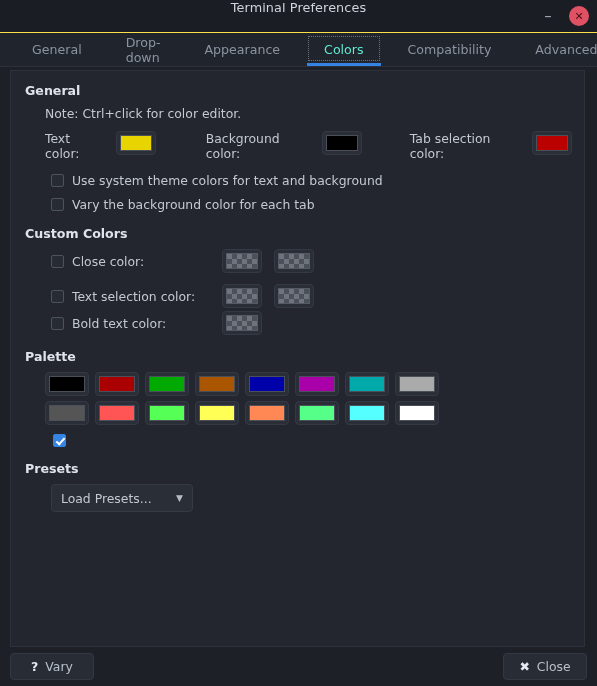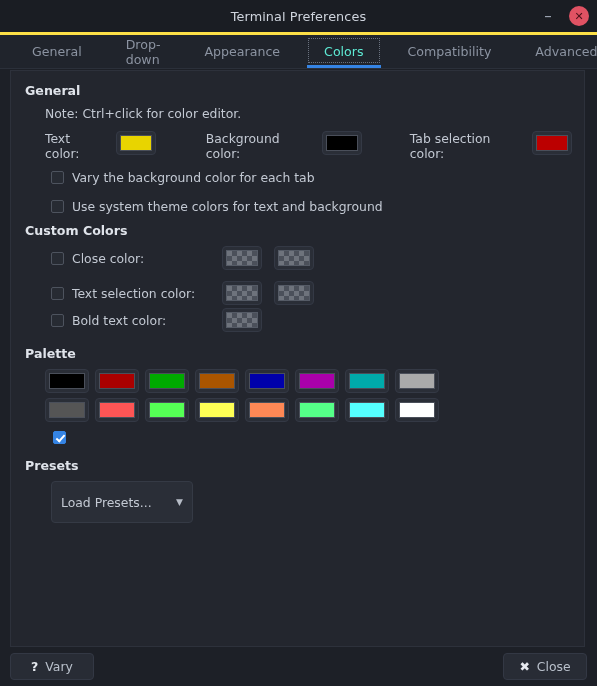--- a/index.html
+++ b/index.html
@@ -14,24 +14,24 @@
     font-size: 12.5px;
     color: #c6ccd6;
     overflow: hidden;
     position: relative;
   }
 
   
   .titlebar {
     height: 32px;
     background: #1a1d23;
-    border-bottom: 3px solid #fde047;
+    border-bottom: 1px solid #fde047;
     position: relative;
     display: flex;
-    align-items: center;
+    align-items: flex-start;
     justify-content: center;
   }
   .title-text {
     font-size: 12.8px;
     color: #cfd4dd;
     letter-spacing: .1px;
   }
   .win-buttons {
     position: absolute;
     right: 8px;
@@ -222,21 +222,21 @@
   .combo {
     margin-left: 28px;
     min-width: 122px;
     height: 26px;
     background: #2a2e37;
     border: 1px solid #353a45;
     border-radius: 4px;
     display: inline-flex;
     align-items: center;
     justify-content: space-between;
-    padding: 7px 9px;
+    padding: 0 9px;
     color: #c3c9d3;
     font-size: 12.4px;
     cursor: default;
   }
   .caret {
     margin-left: 12px;
     font-size: 9px;
     color: #b6bcc6;
     line-height: 1;
   }
@@ -325,27 +325,27 @@
       <span class="swatch-btn" style="margin-left:12px">
         <span class="swatch" style="background:#000000"></span>
       </span>
 
       <span class="lbl" style="margin-left:48px">Tab selection color:</span>
       <span class="swatch-btn" style="margin-left:12px">
         <span class="swatch" style="background:#bb0000"></span>
       </span>
     </div>
 
+    <div class="cb-row" style="margin-top:12px">
+      <span class="cb"></span>
+      <span class="lbl">Use system theme colors for text and background</span>
+    </div>
     <div class="cb-row spacer-gap">
       <span class="cb"></span>
       <span class="lbl">Vary the background color for each tab</span>
-    </div>
-    <div class="cb-row" style="margin-top:12px">
-      <span class="cb"></span>
-      <span class="lbl">Use system theme colors for text and background</span>
     </div>
 
     
     <div class="group-title">Custom Colors</div>
 
     <div class="cb-row" style="margin-bottom:11px">
       <span class="cb"></span>
       <span class="lbl" style="width:150px">Close color:</span>
       <span class="swatch-btn">
         <span class="swatch checker"></span>

